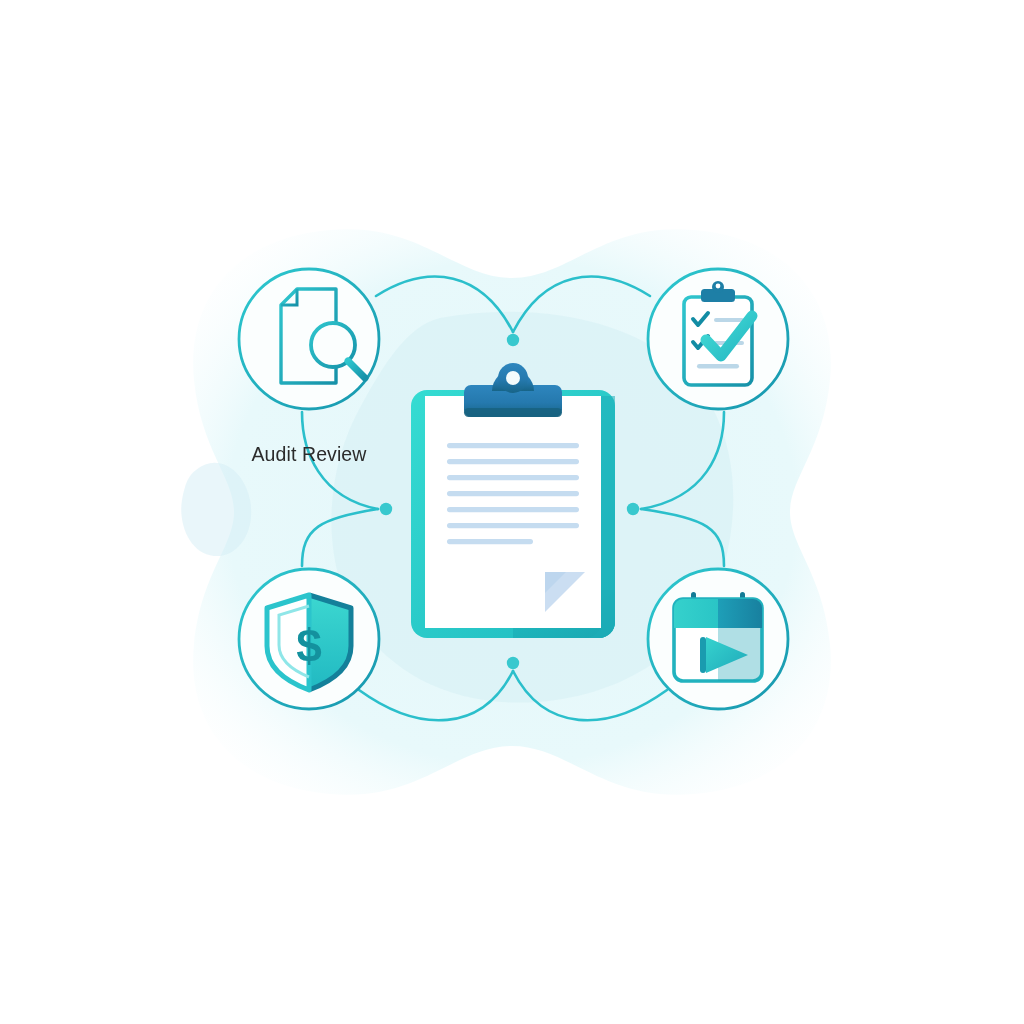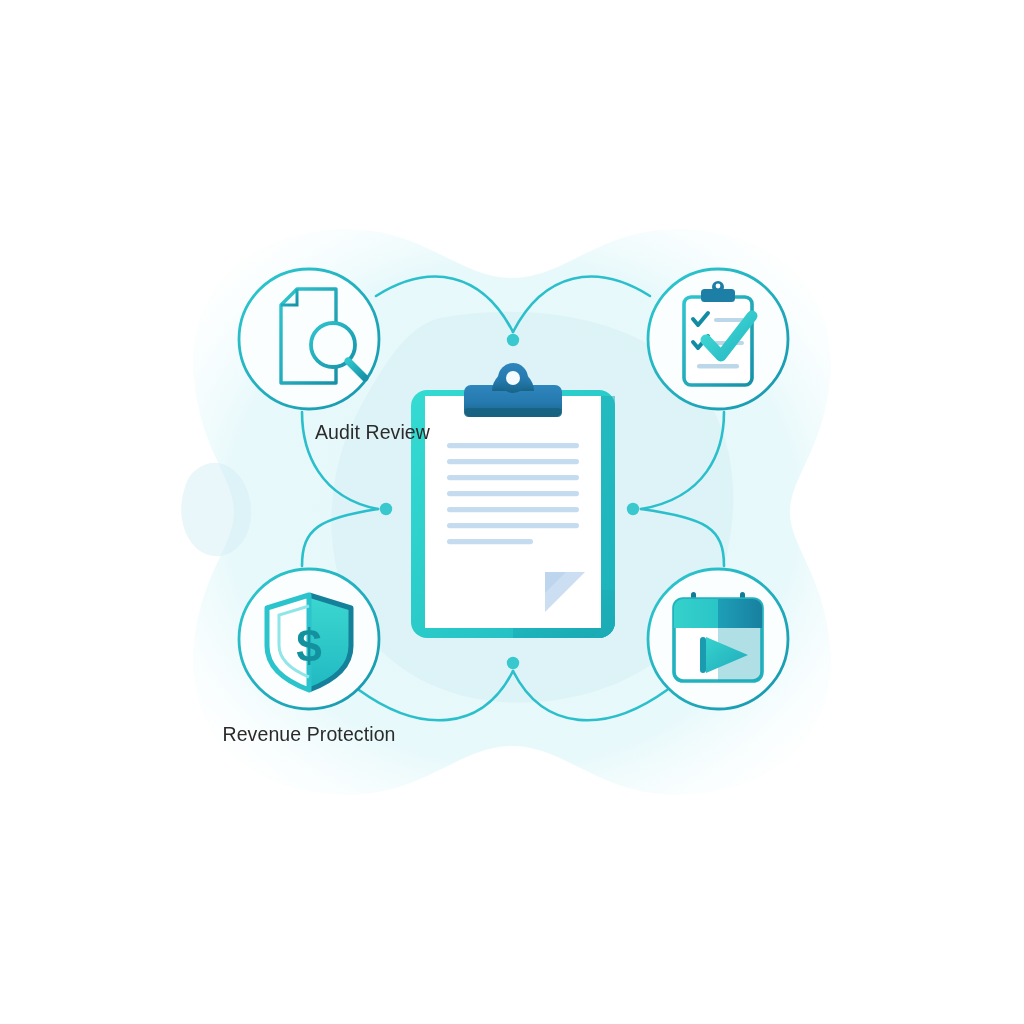--- a/index.html
+++ b/index.html
@@ -30,21 +30,21 @@
     position: absolute;
     color: #2b2b2b;
     font-size: 19.5px;
     line-height: 24px;
     text-align: center;
     letter-spacing: 0.1px;
     white-space: pre-line;
     font-family: "Liberation Sans", sans-serif;
     user-select: none;
   }
-  .lbl-audit      { left: 188px; top: 420px; width: 242px; text-align: right; }
+  .lbl-audit      { left: 188px; top: 442px; width: 242px; }
   .lbl-compliance { left: 598px; top: 422px; width: 242px; }
   .lbl-revenue    { left: 188px; top: 722px; width: 242px; }
   .lbl-deadline   { left: 598px; top: 722px; width: 242px; }
 </style>
 </head>
 <body>
 
 <div id="stage">
 
   <svg id="scene" viewBox="0 0 1024 1024" xmlns="http://www.w3.org/2000/svg">
@@ -265,16 +265,15 @@
           <rect x="700" y="637" width="6" height="36" rx="3" fill="#1A9BAF"></rect>
           <path fill="url(#gradFlag)" d="M 706 637 L 748 655 L 706 673 Z"></path>
         </g>
       </g>
     </g>
   </svg>
 
   <div class="node-label lbl-audit">Audit Review</div>
 
 
-  <div class="node-label lbl-revenue">Revenue Protection</div>
 
 
 </div>
 
 </body></html>

